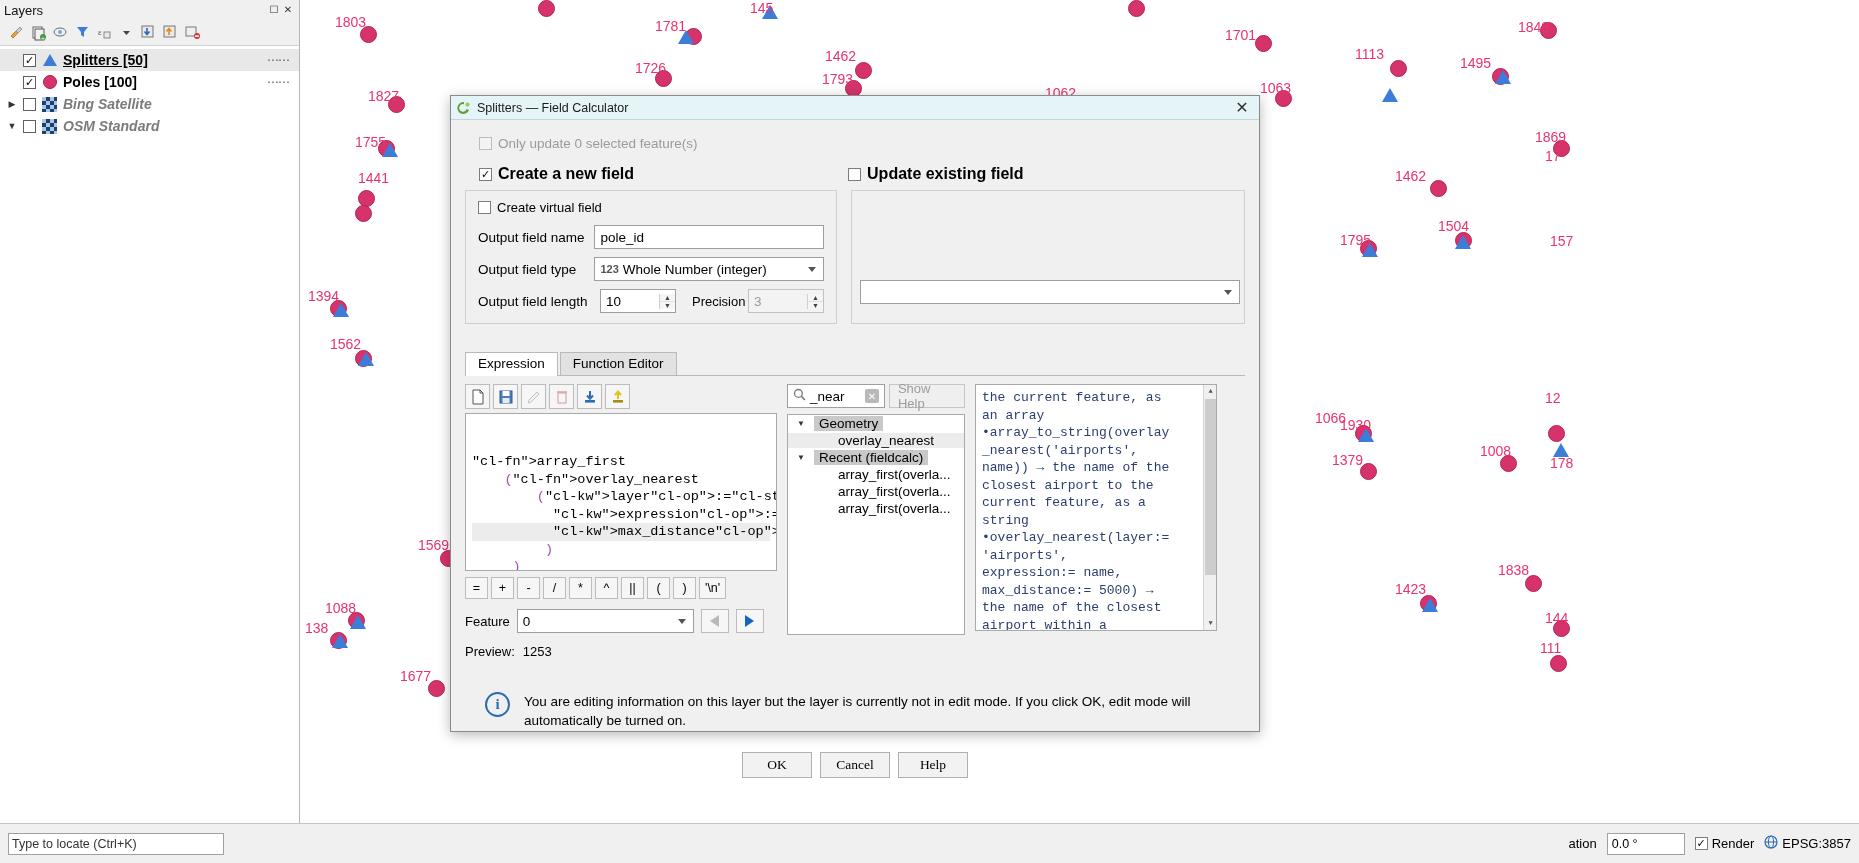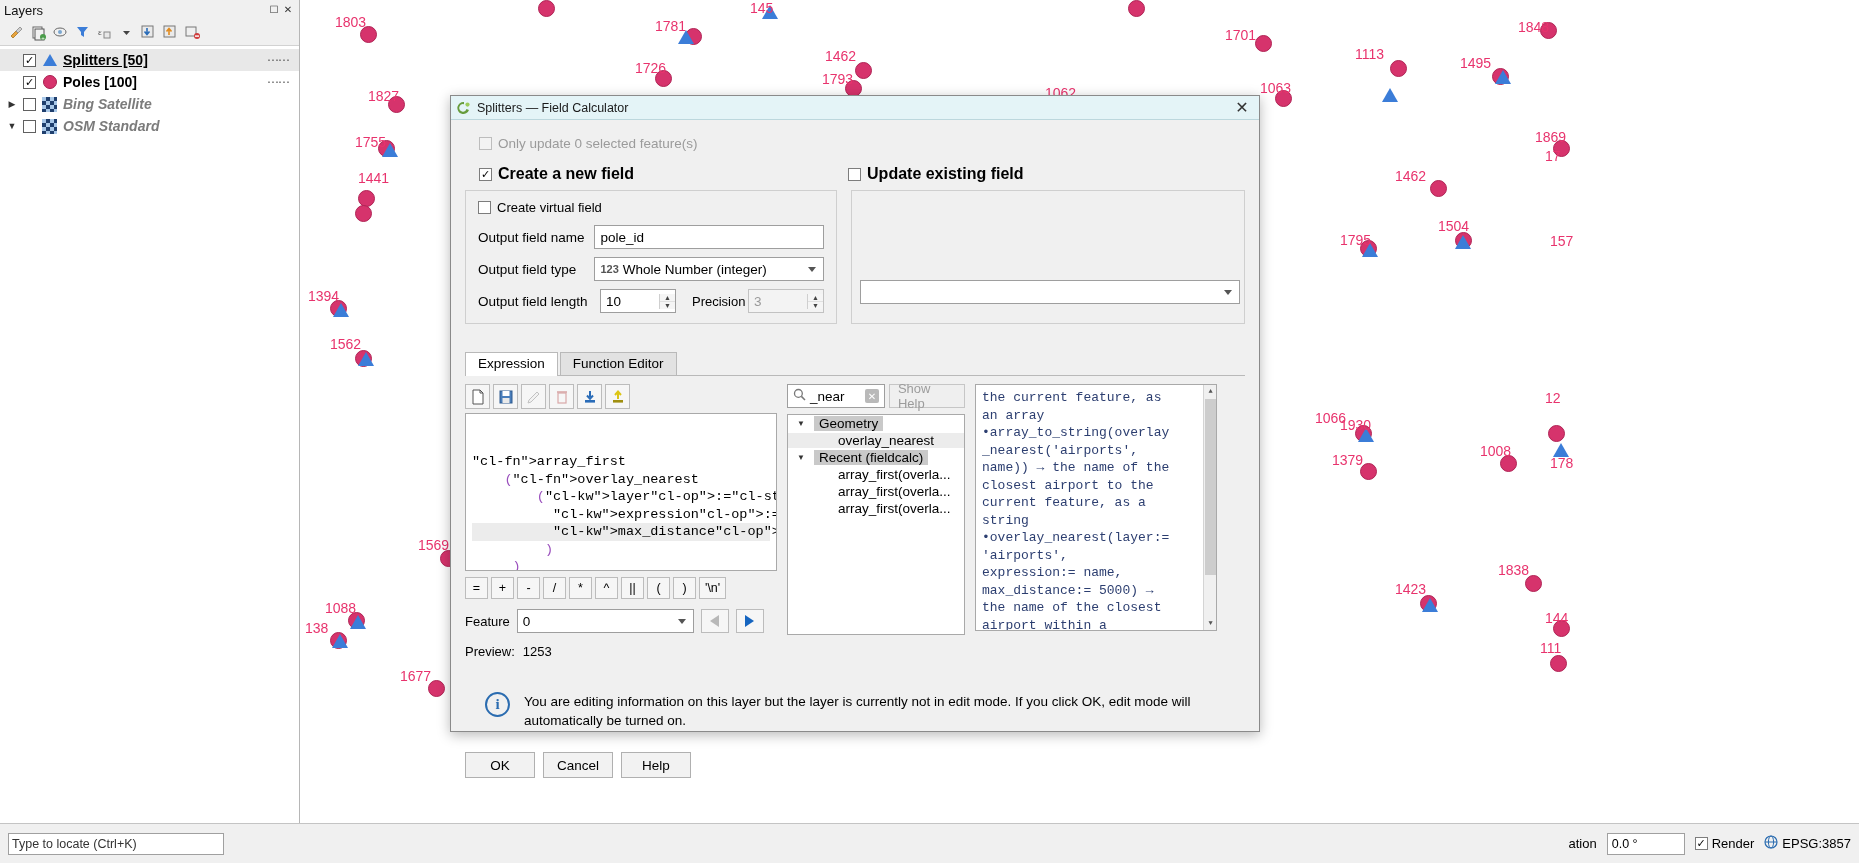--- a/index.html
+++ b/index.html
@@ -235,21 +235,21 @@
   .sbar .ar { position: absolute; left: 0; width: 13px; height: 13px; display:flex;align-items:center;justify-content:center;font-size:7px;color:#555; }
 
   .info-row { display: flex; gap: 14px; align-items: flex-start; padding: 0 20px; }
   .info-icon {
     width: 25px; height: 25px; border-radius: 50%; border: 2px solid #2b6cb0;
     color: #2b6cb0; display: flex; align-items: center; justify-content: center;
     font-weight: bold; font-size: 15px; font-family: "Liberation Serif", serif; flex: none;
   }
   .info-text { font-size: 13.5px; line-height: 19px; }
 
-  .dlg-buttons { display: flex; gap: 8px; justify-content: flex-start; }
+  .dlg-buttons { display: flex; gap: 8px; justify-content: center; font-family: Liberation Serif, serif; }
   .dbtn {
     width: 70px; height: 26px; border: 1px solid #b0b0b0; background: #f2f2f2;
     display: flex; align-items: center; justify-content: center; font-size: 13.5px; cursor: pointer;
   }
 </style>
 </head>
 <body>
 
 <div id="root">
 

